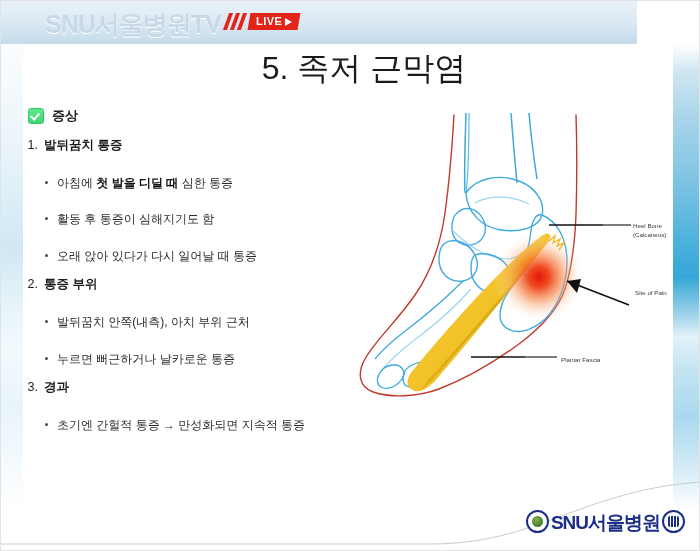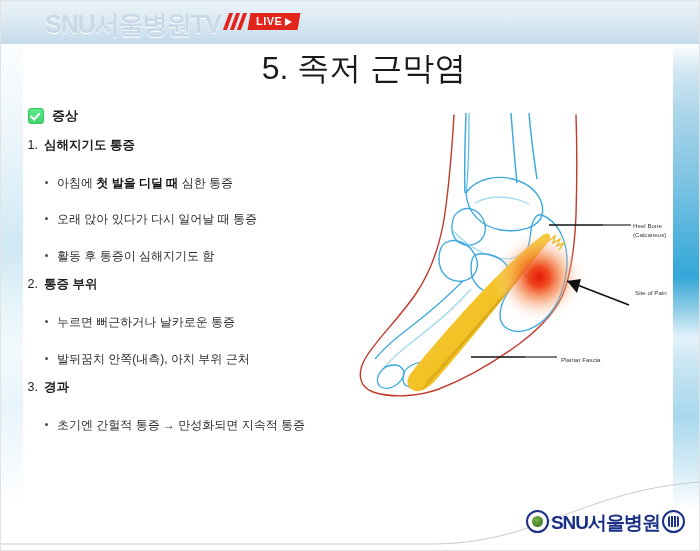--- a/index.html
+++ b/index.html
@@ -10,21 +10,21 @@
     overflow:hidden;
   }
   .slide{
     position:relative;width:700px;height:551px;
     background:#ffffff;overflow:hidden;
     border:1px solid #e3e3e3;box-sizing:border-box;
   }
 
   
   .header{
-    position:absolute;left:0;top:0;width:700px;height:43px;
+    position:absolute;left:0;top:0;width:636px;height:43px;
     background:linear-gradient(180deg,#e9f1f7 0%,#dceaf4 45%,#cfe2ef 75%,#c4dbea 100%);
   }
   .brand{
     position:absolute;left:44px;top:7px;
     font-size:25px;font-weight:bold;letter-spacing:-1px;
     color:#c8d8e6;
     text-shadow:0 1px 0 #ffffff;
     white-space:nowrap;
   }
   .live-wrap{
@@ -184,51 +184,51 @@
   <div class="content">
 
     <div class="sec-head">
       <span class="chk"></span>
       <span class="sec-head-label">증상</span>
     </div>
 
     <div class="num-item">
       <div class="num-line">
         <span class="n">1.</span>
-        <span>심해지기도 통증</span>
+        <span>발뒤꿈치 통증</span>
       </div>
       <ul class="bullets">
         <li>
             <span class="dot"></span>
           <span><span>아침에 </span><b>첫 발을 디딜 때</b><span> 심한 통증</span></span>
         </li>
         <li>
             <span class="dot"></span>
+          <span>활동 후 통증이 심해지기도 함</span>
+        </li>
+        <li>
+            <span class="dot"></span>
           <span>오래 앉아 있다가 다시 일어날 때 통증</span>
-        </li>
-        <li>
-            <span class="dot"></span>
-          <span>활동 후 통증이 심해지기도 함</span>
         </li>
       </ul>
     </div>
 
     <div class="num-item">
       <div class="num-line">
         <span class="n">2.</span>
         <span>통증 부위</span>
       </div>
       <ul class="bullets">
         <li>
             <span class="dot"></span>
+          <span>발뒤꿈치 안쪽(내측), 아치 부위 근처</span>
+        </li>
+        <li>
+            <span class="dot"></span>
           <span>누르면 뻐근하거나 날카로운 통증</span>
-        </li>
-        <li>
-            <span class="dot"></span>
-          <span>발뒤꿈치 안쪽(내측), 아치 부위 근처</span>
         </li>
       </ul>
     </div>
 
     <div class="num-item">
       <div class="num-line">
         <span class="n">3.</span>
         <span>경과</span>
       </div>
       <ul class="bullets">

